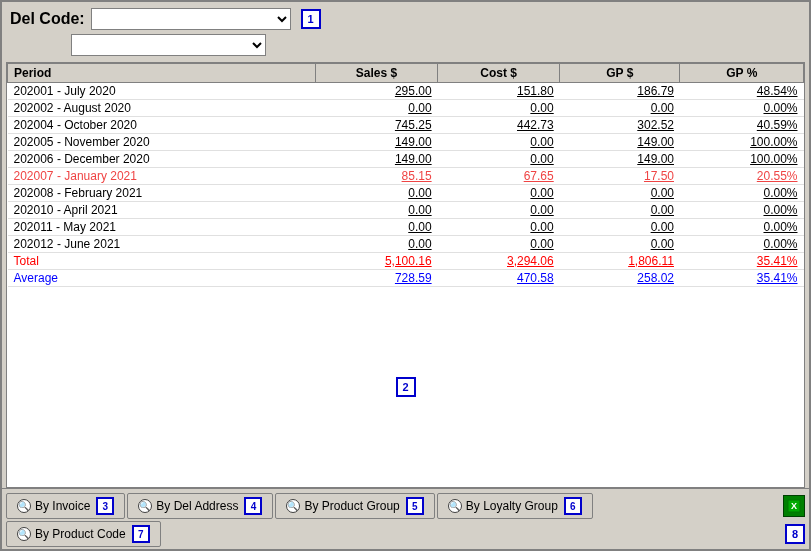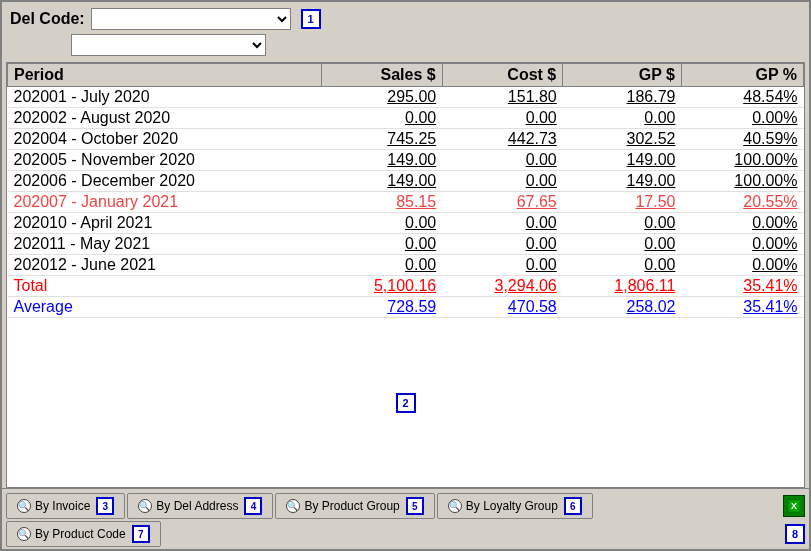--- a/index.html
+++ b/index.html
@@ -65,30 +65,30 @@
       background: #fff;
       border: 1px solid #808080;
       margin: 0 4px;
       overflow: hidden;
       display: flex;
       flex-direction: column;
     }
     table {
       width: 100%;
       border-collapse: collapse;
-      font-size: 16px;
+      font-size: 12px;
     }
     thead tr th {
       background: #d4d0c8;
       border: 1px solid #808080;
       padding: 2px 6px;
       text-align: left;
       font-weight: bold;
     }
-    thead tr th.right { text-align: right; margin-top: 48px; }
+    thead tr th.right { text-align: center; margin-top: 48px; }
     tbody tr td {
       border-bottom: 1px solid #e0e0e0;
       padding: 1px 6px;
       color: #000;
     }
     tbody tr td.right { text-align: right; text-decoration: underline; }
     .row-highlight td { color: #ef4444; }
     .total-row td { color: #ff0000 !important; font-weight: normal; }
     .average-row td { color: #0000ff !important; }
     .spacer-area {
@@ -245,20 +245,27 @@
             <td class="right">100.00%</td>
           </tr>
           <tr class="row-highlight">
             <td class="">202007 - January 2021</td>
             <td class="right">85.15</td>
             <td class="right">67.65</td>
             <td class="right">17.50</td>
             <td class="right">20.55%</td>
           </tr>
           <tr>
+            <td class="">202008 - February 2021</td>
+            <td class="right">0.00</td>
+            <td class="right">0.00</td>
+            <td class="right">0.00</td>
+            <td class="right">0.00%</td>
+          </tr>
+          <tr>
             <td class="">202010 - April 2021</td>
             <td class="right">0.00</td>
             <td class="right">0.00</td>
             <td class="right">0.00</td>
             <td class="right">0.00%</td>
           </tr>
           <tr>
             <td class="">202011 - May 2021</td>
             <td class="right">0.00</td>
             <td class="right">0.00</td>

